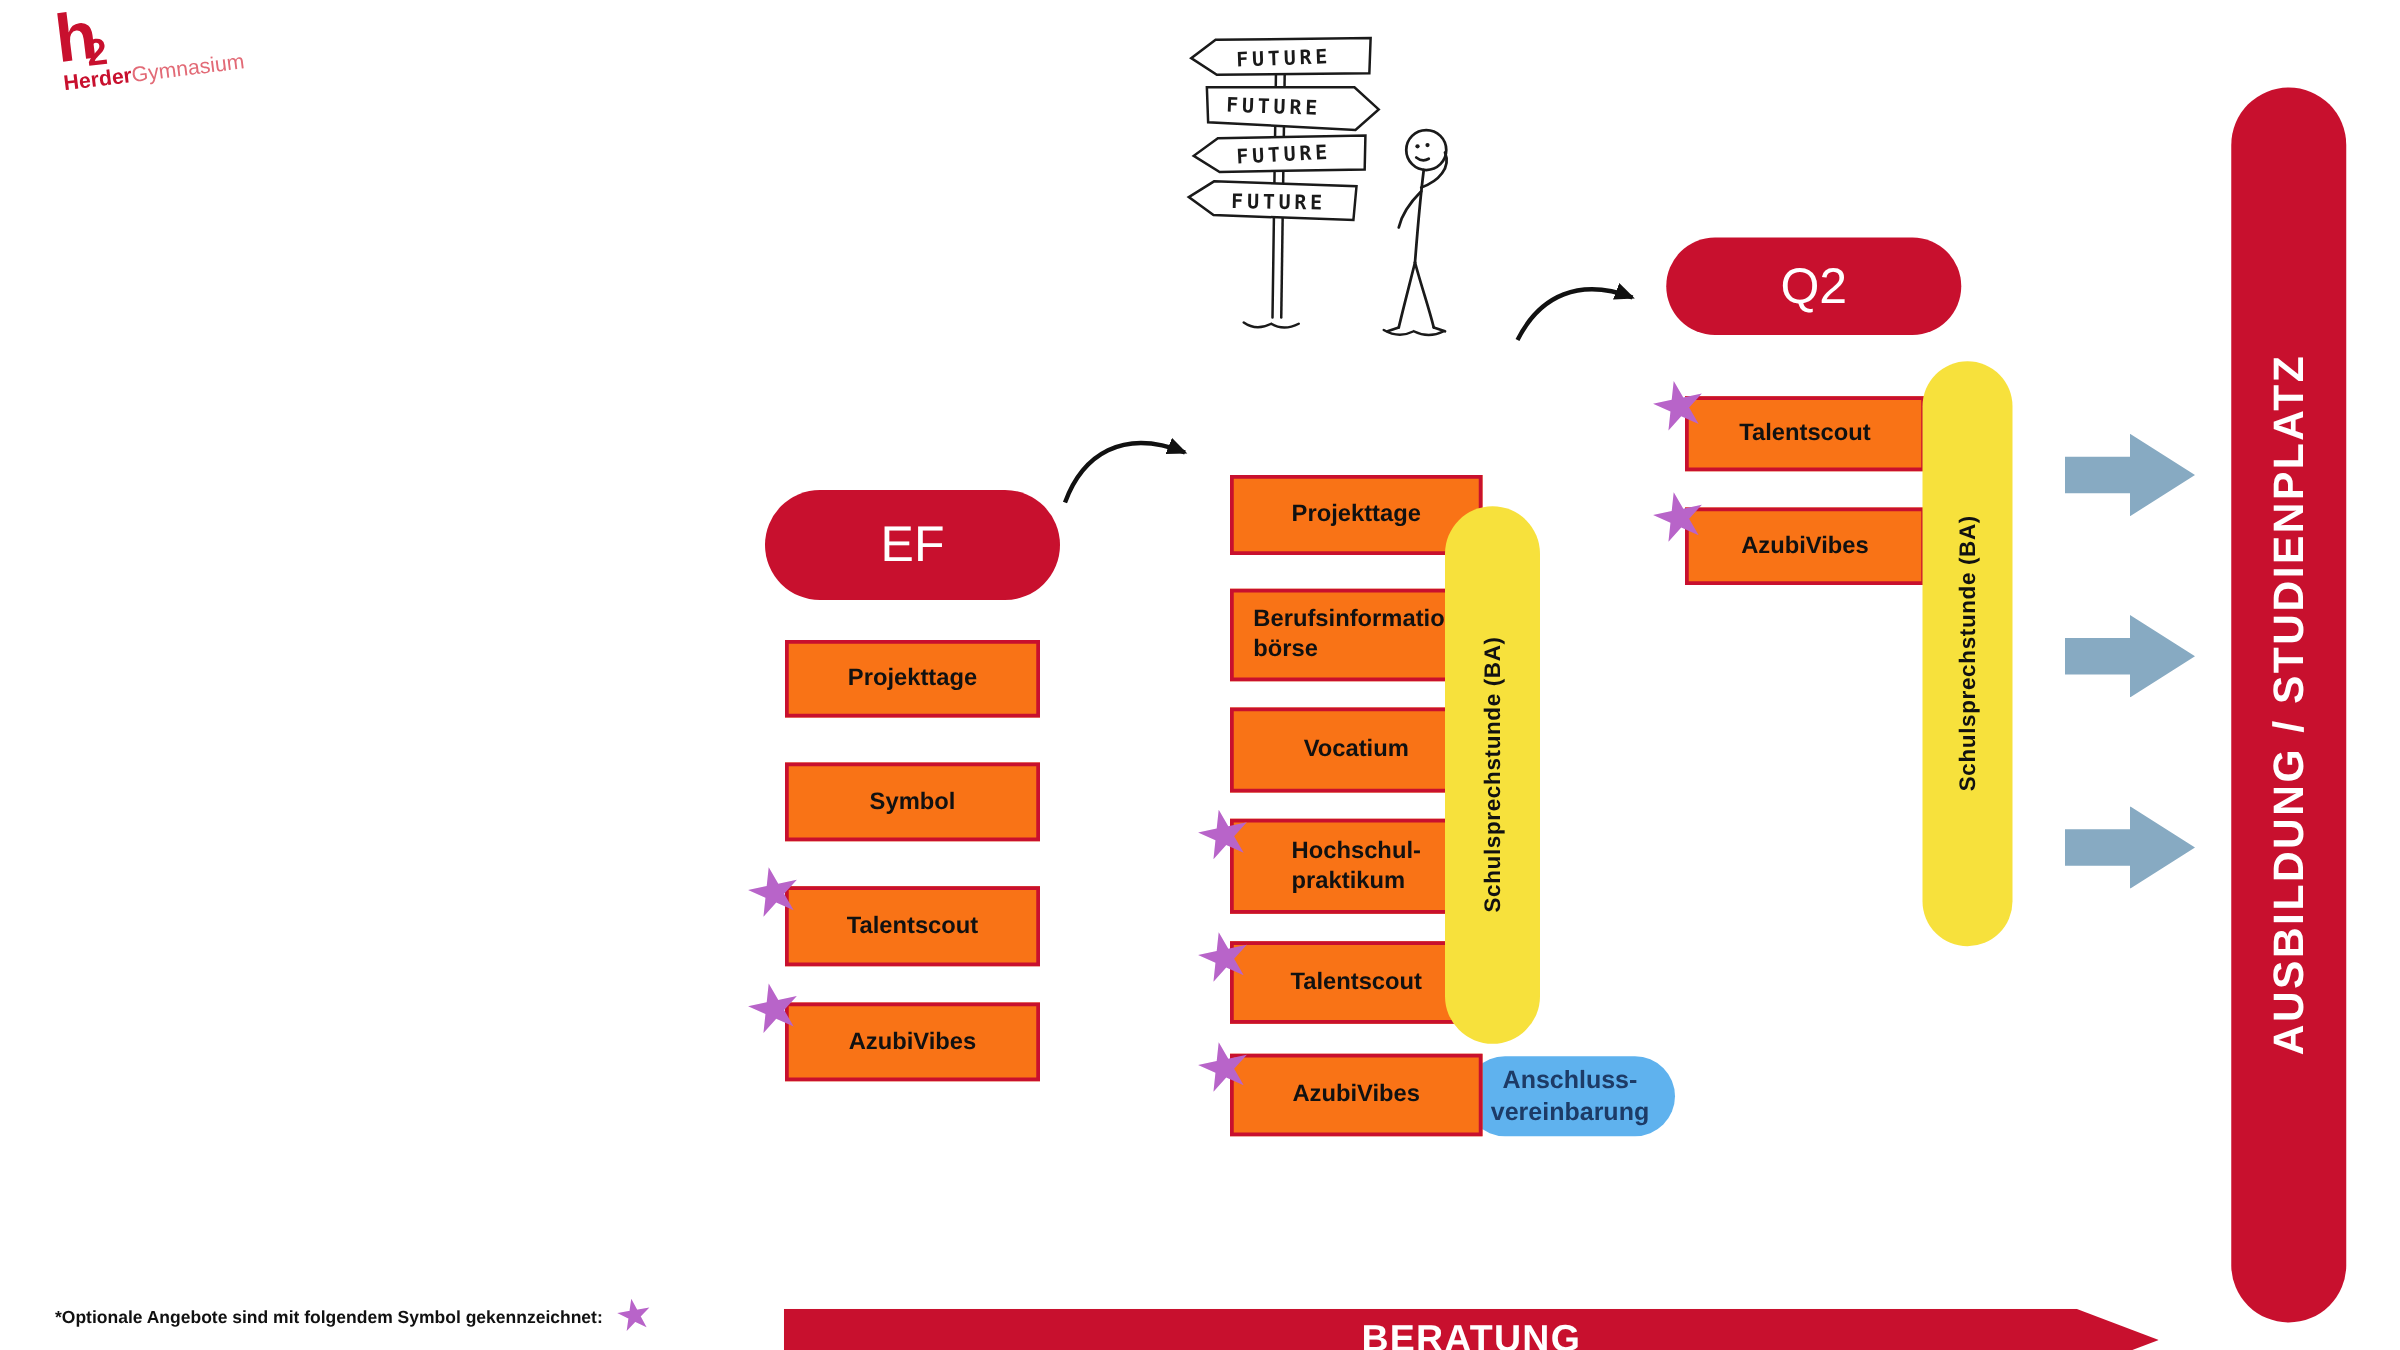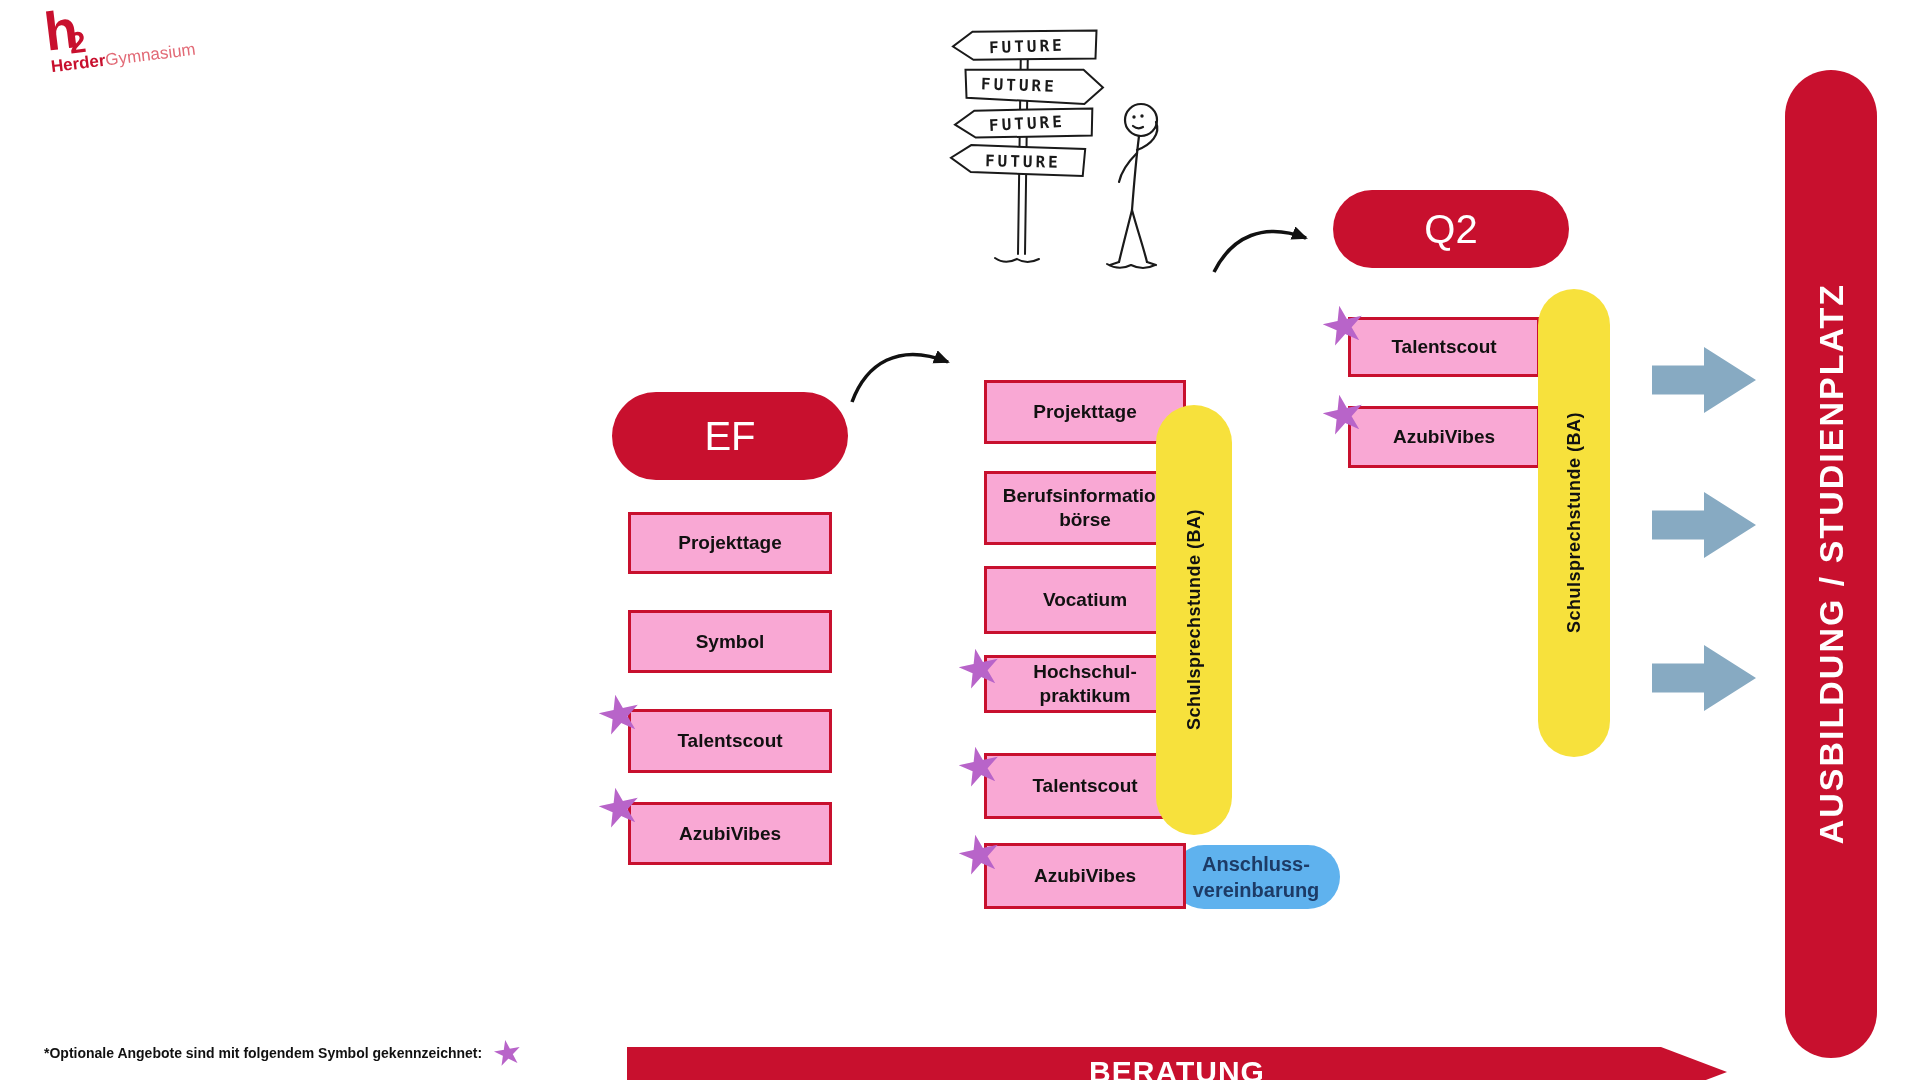--- a/index.html
+++ b/index.html
@@ -17,22 +17,22 @@
   .logo-mark .sub{font-size:30px;display:inline-block;margin-left:-10px;transform:translateY(6px);}
   .logo-word{font-size:17px;margin-top:2px;margin-left:2px;white-space:nowrap;}
   .logo-word .bold{font-weight:700;color:var(--red);}
   .logo-word .light{color:#E26A76;}
 
   
   .pill{position:absolute;background:var(--red);color:#ffffff;border-radius:48px;
         display:flex;align-items:center;justify-content:center;font-size:40px;z-index:4;}
 
   
-  .item-box{position:absolute;background:#f9a8d4;border:3px solid var(--red);z-index:2;
-            display:flex;align-items:center;justify-content:center;text-align:center;
+  .item-box{position:absolute;background:#f97316;border:3px solid var(--red);z-index:2;
+            display:flex;align-items:center;justify-content:center;
             font-weight:700;font-size:19px;line-height:1.25;white-space:pre-line;}
 
   
   .star{position:absolute;color:var(--purple);font-size:52px;line-height:1;z-index:6;
         transform:rotate(-12deg);}
 
   
   .side-pill{position:absolute;background:var(--yellow);border-radius:38px;z-index:5;
              display:flex;align-items:center;justify-content:center;}
   .vtext{writing-mode:vertical-rl;transform:rotate(180deg);}
@@ -135,21 +135,21 @@
   <div class="item-box" style="left:628px;top:610px;width:204px;height:63px;">Symbol</div>
   <div class="item-box" style="left:628px;top:709px;width:204px;height:64px;">Talentscout</div>
   <div class="item-box" style="left:628px;top:802px;width:204px;height:63px;">AzubiVibes</div>
   <span class="star" style="left:596px;top:688px;">★</span>
   <span class="star" style="left:596px;top:781px;">★</span>
 
   <div class="item-box" style="left:984px;top:380px;width:202px;height:64px;">Projekttage</div>
   <div class="item-box" style="left:984px;top:471px;width:202px;height:74px;">Berufsinformation
 börse</div>
   <div class="item-box" style="left:984px;top:566px;width:202px;height:68px;">Vocatium</div>
-  <div class="item-box" style="left:984px;top:655px;width:202px;height:58px;">Hochschul-
+  <div class="item-box" style="left:984px;top:655px;width:202px;height:76px;">Hochschul-
 praktikum</div>
   <div class="item-box" style="left:984px;top:753px;width:202px;height:66px;">Talentscout</div>
   <div class="item-box" style="left:984px;top:843px;width:202px;height:66px;">AzubiVibes</div>
   <span class="star" style="left:956px;top:642px;">★</span>
   <span class="star" style="left:956px;top:740px;">★</span>
   <span class="star" style="left:956px;top:828px;">★</span>
 
   <div class="side-pill" style="left:1156px;top:405px;width:76px;height:430px;">
     <span class="vtext">Schulsprechstunde (BA)</span>
   </div>

